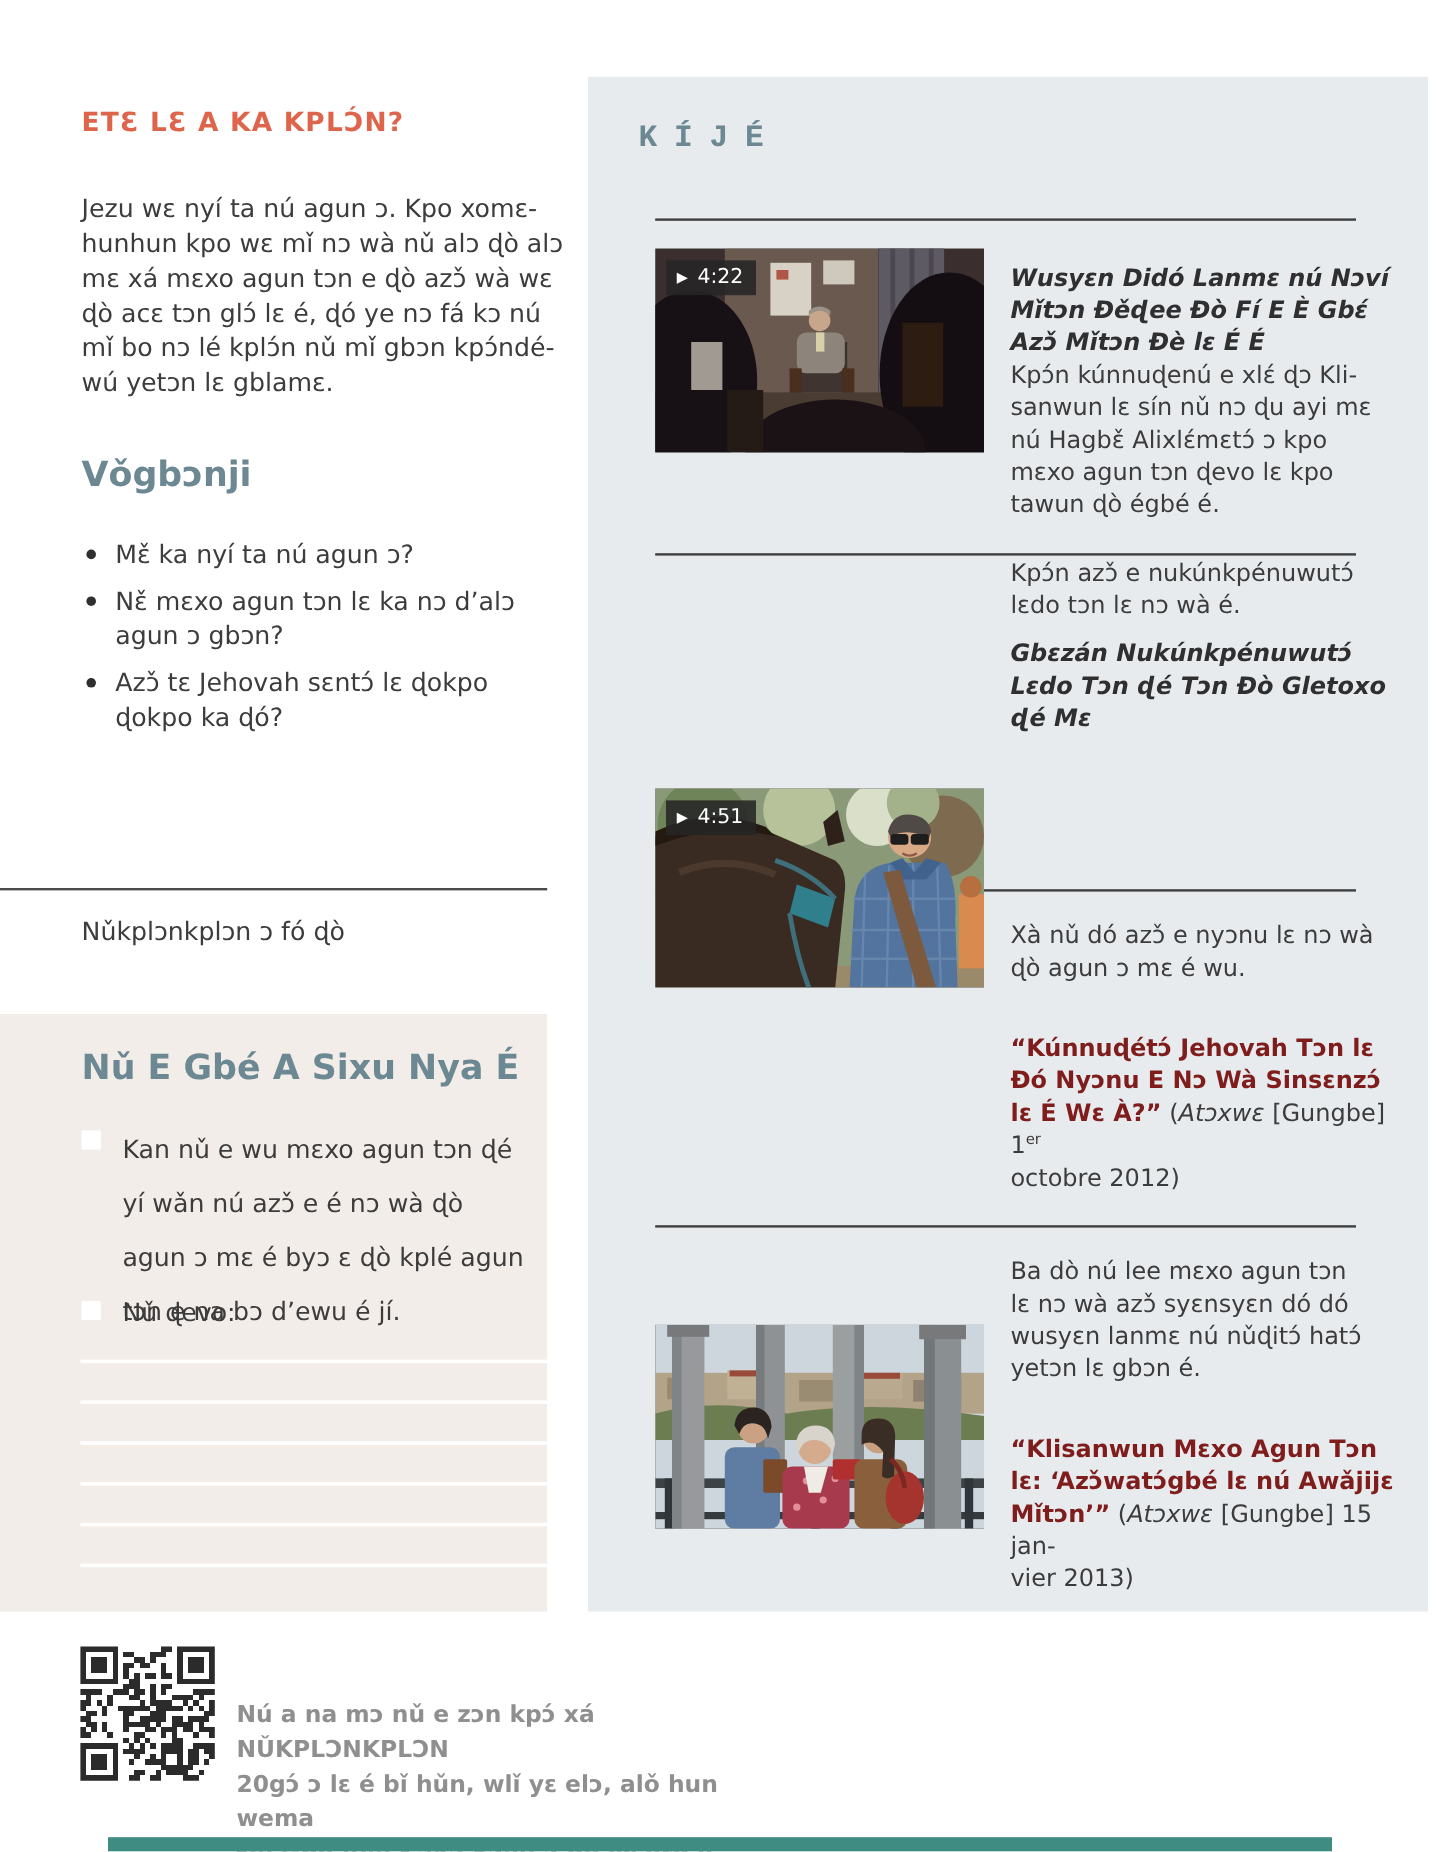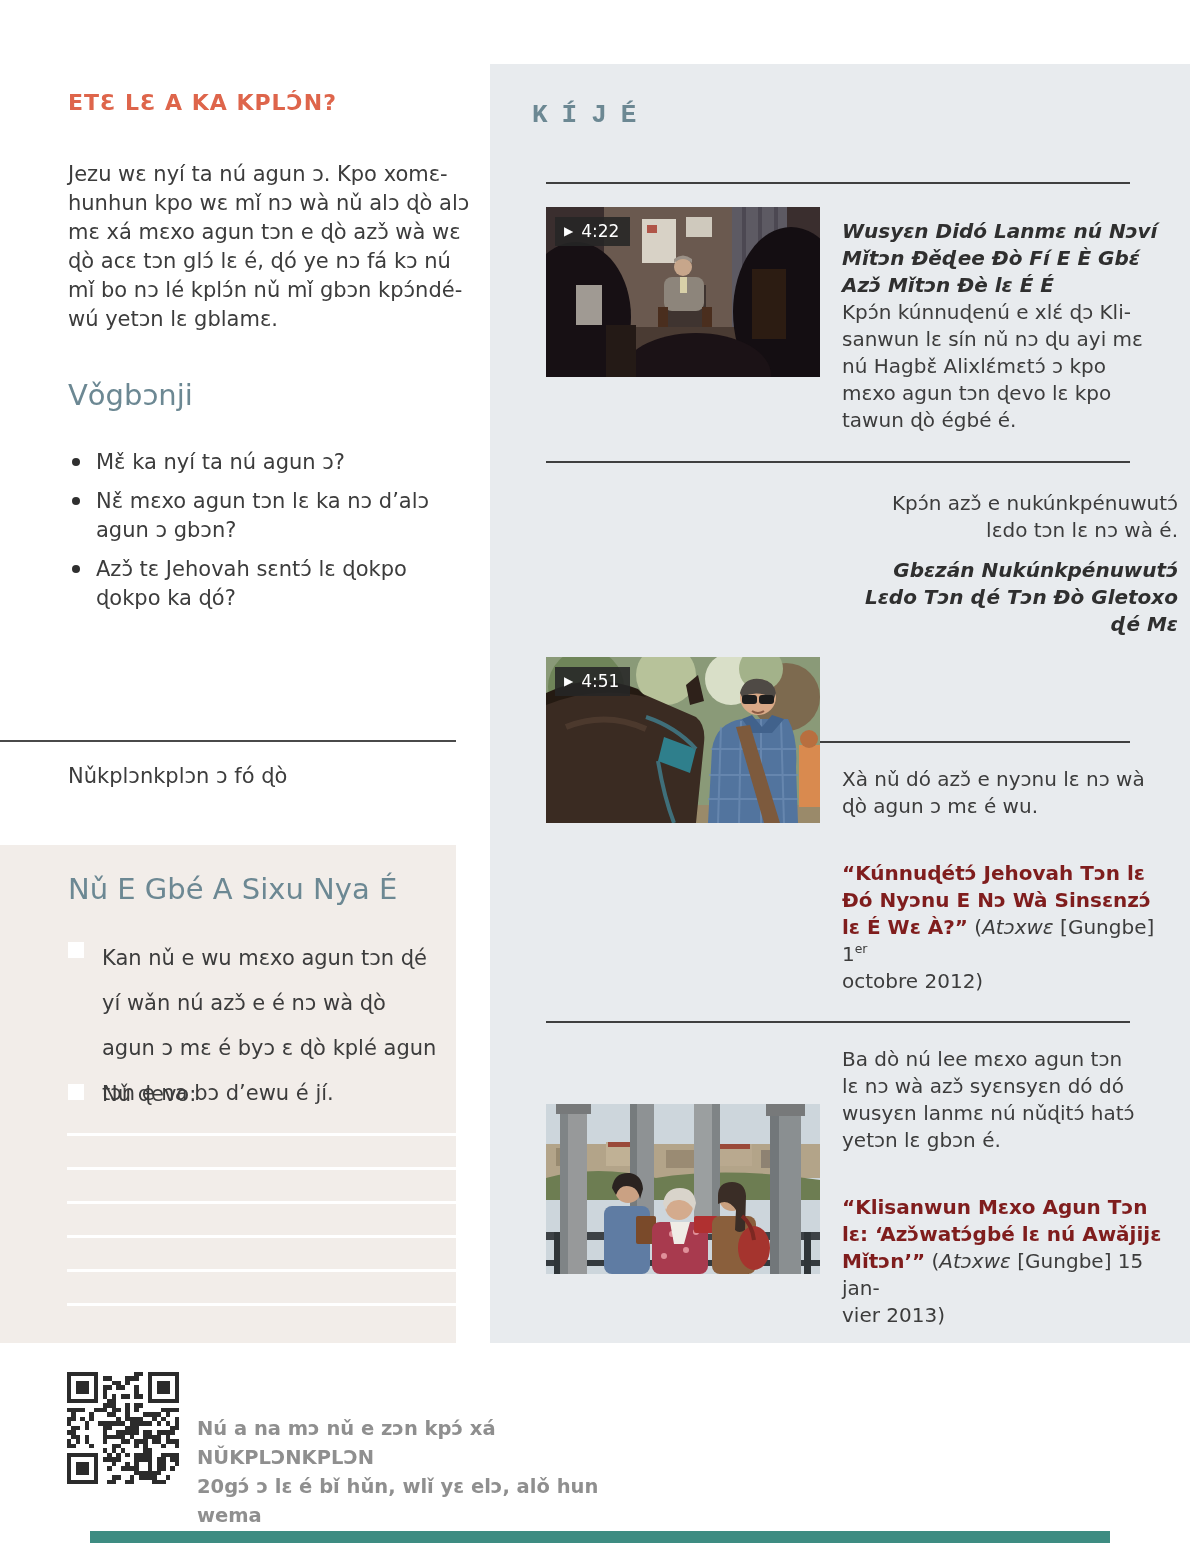--- a/index.html
+++ b/index.html
@@ -8,21 +8,21 @@
     font-family:"DejaVu Sans",sans-serif;color:#3e3e3e;
     -webkit-font-smoothing:antialiased;
   }
   .abs{position:absolute;}
   .pl{white-space:pre-line;}
   
   .h-orange{
     color:#de654b;font-size:22px;font-weight:bold;letter-spacing:1px;
   }
   .h-teal{
-    color:#6c8893;font-size:29px;font-weight:normal;
+    color:#6c8893;font-size:29px;font-weight:bold;
   }
   .body-text{font-size:21px;line-height:29px;color:#3c3c3c;}
   .bullets{list-style:none;margin:0;padding:0;}
   .bullets li{position:relative;padding-left:28px;margin-bottom:10px;}
   .bullets li .dot{position:absolute;left:4px;top:10px;width:8px;height:8px;border-radius:50%;background:#2f2f2f;}
   .rule-left{border:none;border-top:2px solid #4a4a4a;margin:0;}
   .beige-panel{background:#f2ede9;}
   .checkbox{width:16px;height:16px;background:#ffffff;}
   .write-line{height:3px;background:#ffffff;}
   
@@ -423,21 +423,21 @@
     <path d="M118 80 L150 92 L144 116 L112 104 Z" fill="#2f7f8c"></path>
     <path d="M100 60 Q130 70 150 92" stroke="#3f6f7a" stroke-width="4" fill="none"></path>
     <path d="M112 104 Q118 140 128 166" stroke="#3f6f7a" stroke-width="4" fill="none"></path>
     <path d="M20 70 Q60 54 100 72" stroke="#584336" stroke-width="6" fill="none" opacity="0.6"></path>
   </svg>
   <div class="badge">
     <span class="tri">▶</span>
     <span>4:51</span>
   </div>
 </div>
-<div class="abs caption" style="left:842px;top:490px;text-align:right;">
+<div class="abs caption" style="left:842px;top:464px;">
   <div class="pl">Kpɔ́n azɔ̌ e nukúnkpénuwutɔ́
 lɛdo tɔn lɛ nɔ wà é.</div>
   <div class="pl cap-title bi">Gbɛzán Nukúnkpénuwutɔ́
 Lɛdo Tɔn ɖé Tɔn Ðò Gletoxo
 ɖé Mɛ</div>
 </div>
 
 <div class="abs thumb" style="left:546px;top:768px;">
   <svg width="274" height="170" viewBox="0 0 274 170">
     <rect width="274" height="170" fill="#cdd6dc"></rect>

